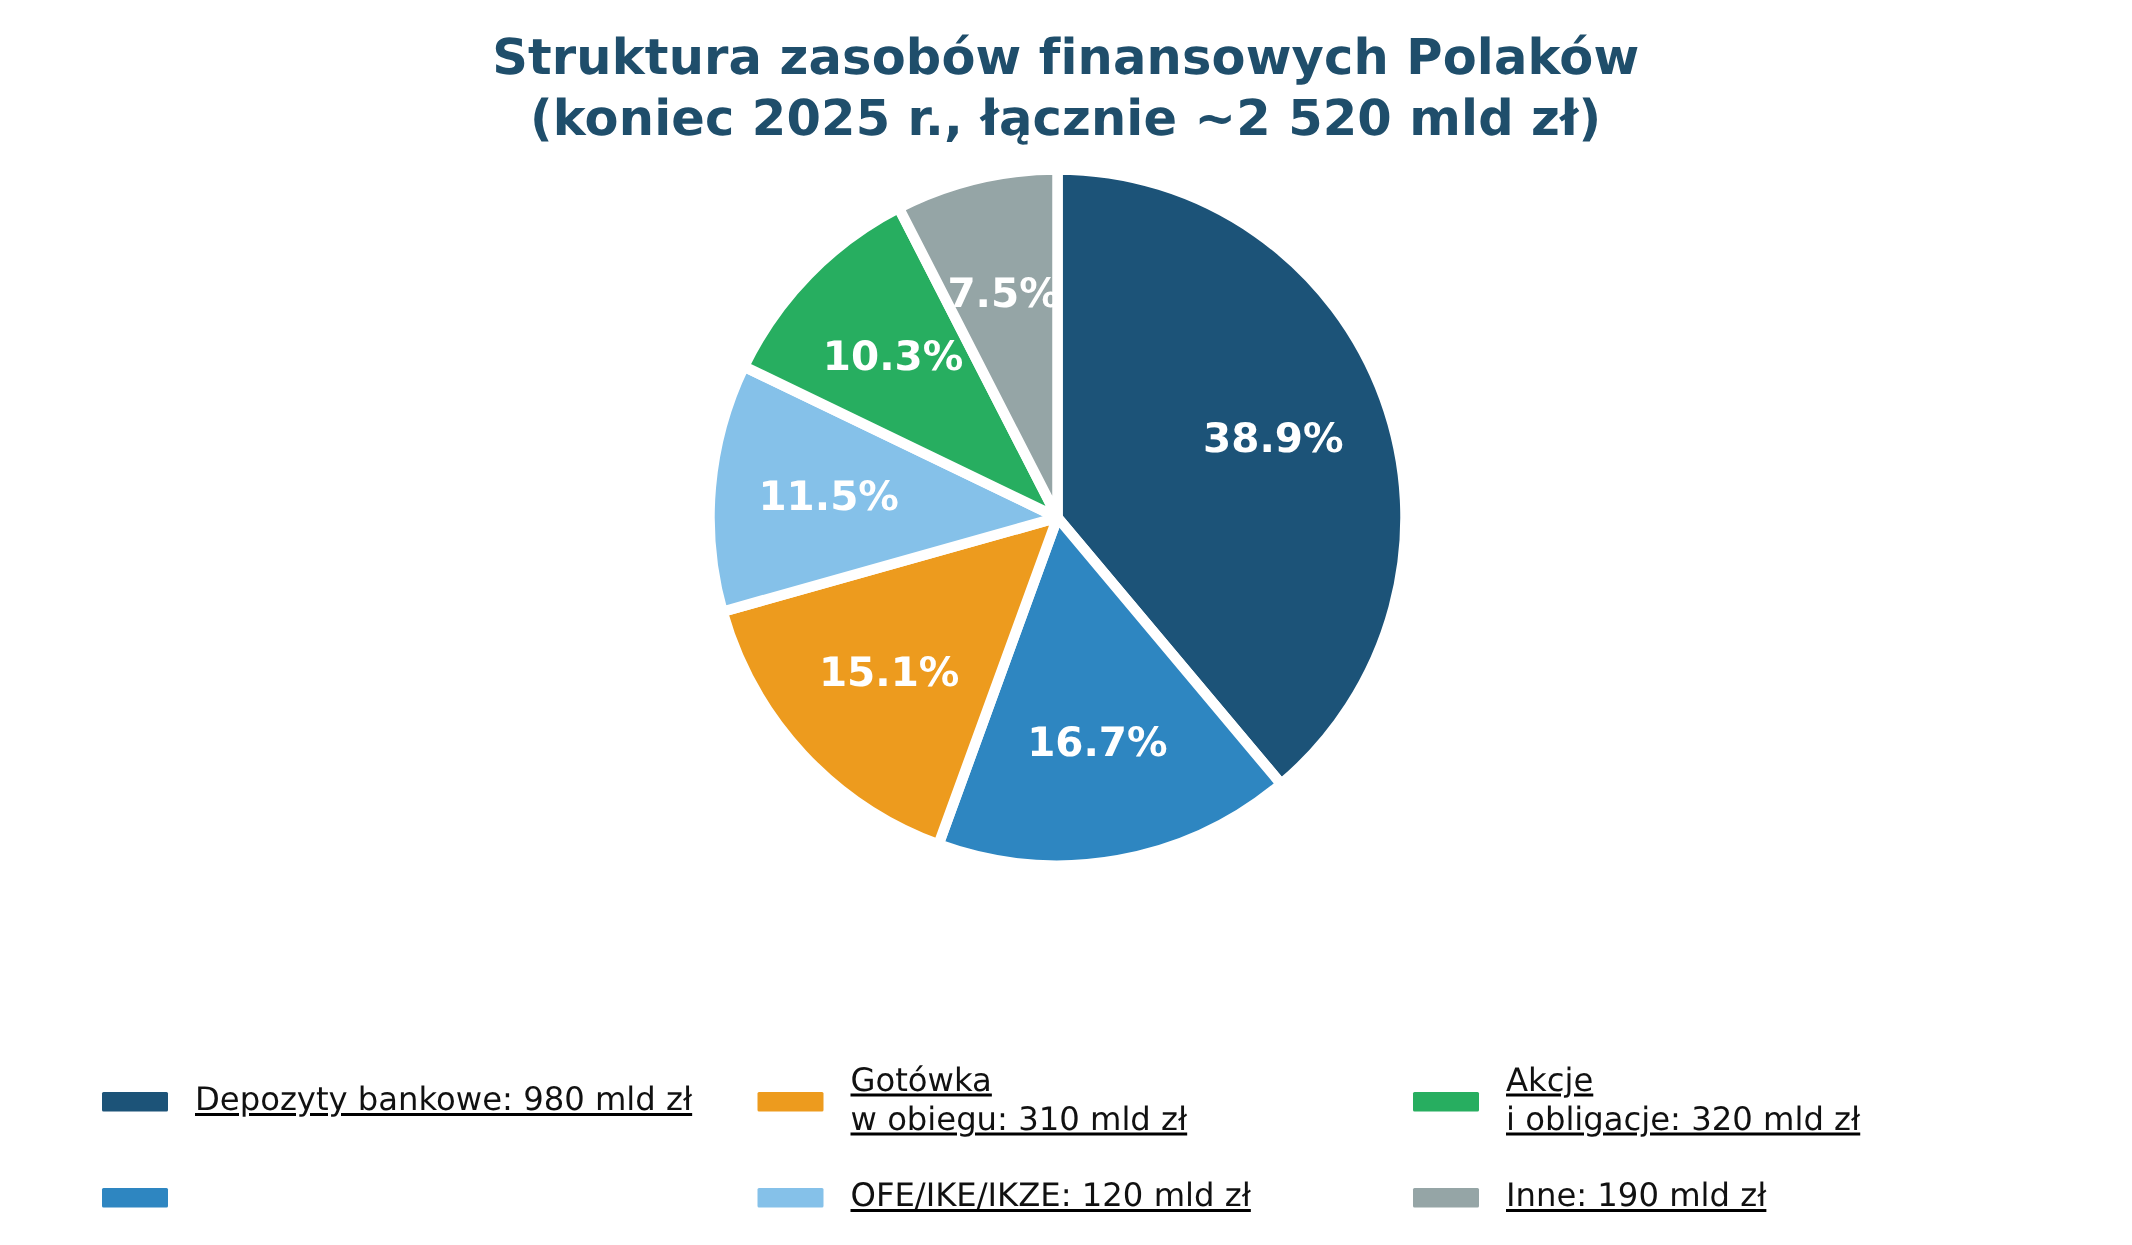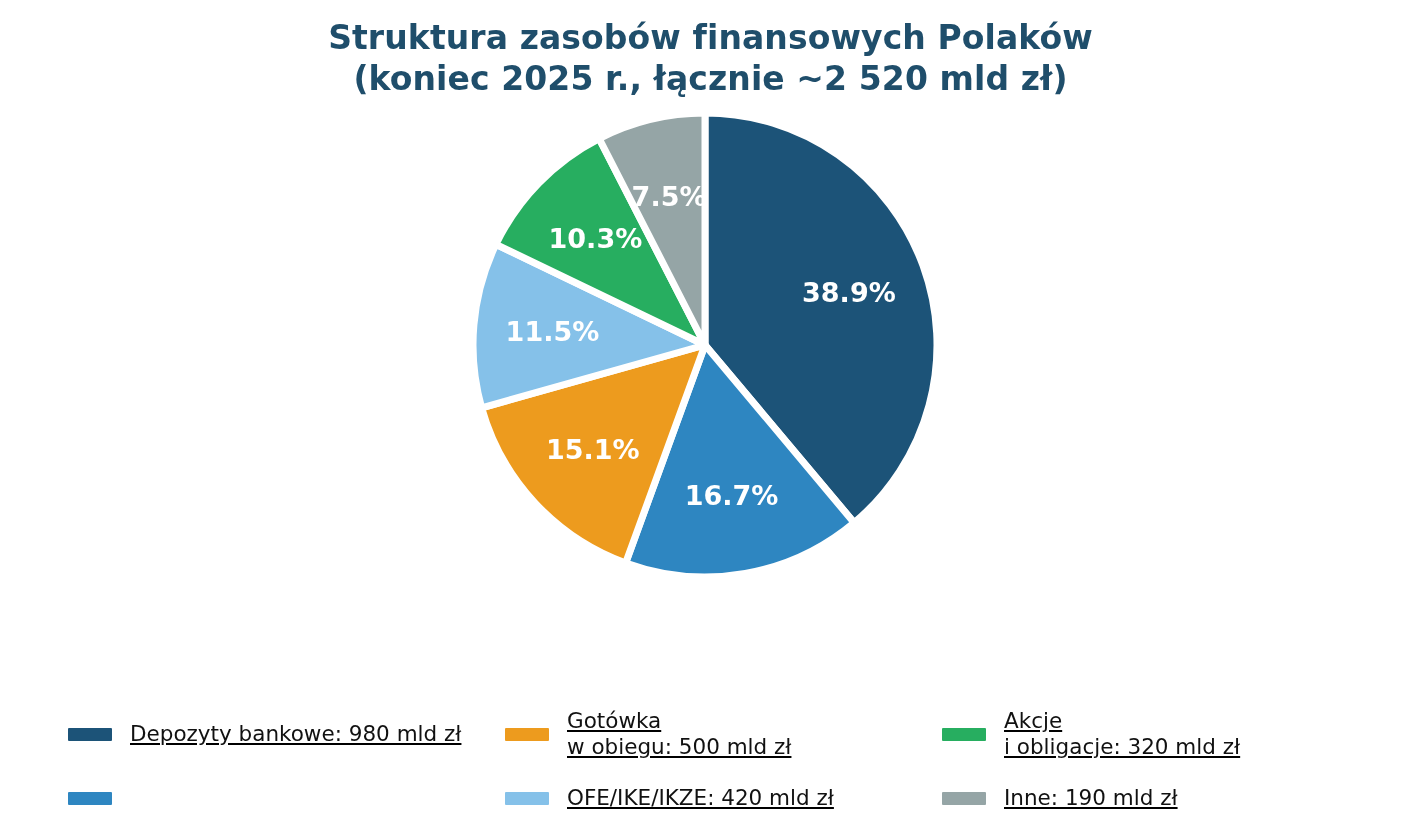--- a/index.html
+++ b/index.html
@@ -133,25 +133,25 @@
       <div class="legend-item">
         <span class="legend-swatch" style="background: rgb(28, 83, 120);"></span>
         <span class="legend-label">Depozyty bankowe: 980 mld zł</span>
       </div>
       <div class="legend-item">
         <span class="legend-swatch" style="background: rgb(46, 134, 193);"></span>
       </div>
       <div class="legend-item">
         <span class="legend-swatch" style="background: rgb(237, 155, 30);"></span>
         <span class="legend-label">Gotówka
-w obiegu: 500 mld zł</span>
+w obiegu: 310 mld zł</span>
       </div>
       <div class="legend-item">
         <span class="legend-swatch" style="background: rgb(133, 193, 233);"></span>
-        <span class="legend-label">OFE/IKE/IKZE: 420 mld zł</span>
+        <span class="legend-label">OFE/IKE/IKZE: 120 mld zł</span>
       </div>
       <div class="legend-item">
         <span class="legend-swatch" style="background: rgb(39, 174, 96);"></span>
         <span class="legend-label">Akcje
 i obligacje: 320 mld zł</span>
       </div>
       <div class="legend-item">
         <span class="legend-swatch" style="background: rgb(149, 165, 166);"></span>
         <span class="legend-label">Inne: 190 mld zł</span>
       </div>

